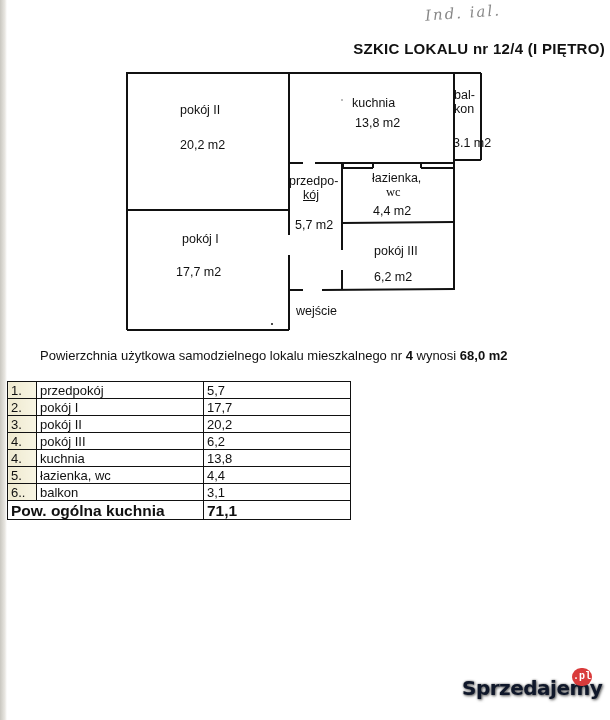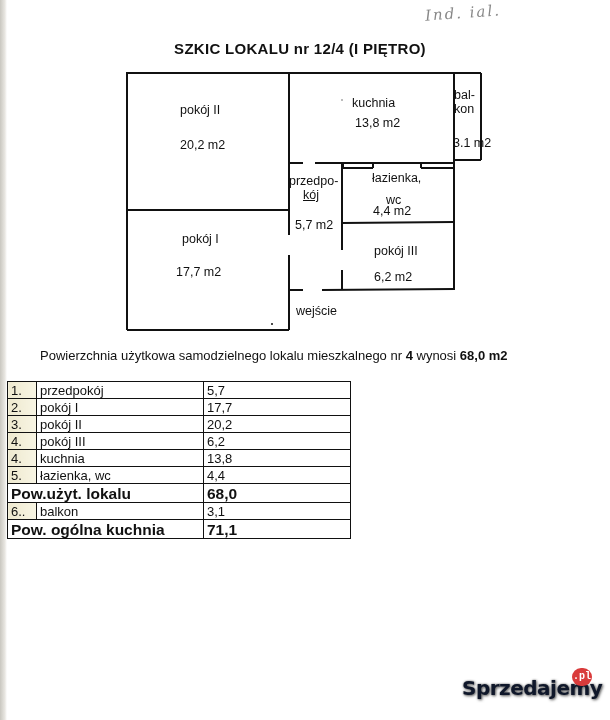--- a/index.html
+++ b/index.html
@@ -1,18 +1,18 @@
 <!DOCTYPE html>
 <html><head>
 <meta charset="utf-8">
 <style>
   html, body { margin:0; padding:0; }
   body { width:610px; height:720px; background:#fff; position:relative; overflow:hidden; font-family:"Liberation Sans", sans-serif; color:#111; }
   .leftedge { position:absolute; left:0; top:0; width:7px; height:720px; background:linear-gradient(90deg,#c9c7c0,#e9e7e2 70%,#fff); }
-  .title { position:absolute; top:40px; left:0; width:610px; text-align:center; font-weight:bold; font-size:15px; letter-spacing:0.3px; padding-left:0; }
+  .title { position:absolute; top:40px; left:0; width:610px; text-align:right; font-weight:bold; font-size:15px; letter-spacing:0.3px; padding-left:0; }
   .title span { position:relative; left:-5px; }
   .hand { position:absolute; top:4px; left:425px; font-family:"DejaVu Serif", serif; font-style:italic; font-size:15px; color:#888; letter-spacing:2px; transform:rotate(-4deg); }
   .plan { position:absolute; left:0; top:0; width:610px; height:340px; }
   .lbl { position:absolute; font-size:12.5px; color:#111; white-space:nowrap; }
   .summary { position:absolute; top:348px; left:40px; font-size:13px; white-space:nowrap; }
   .summary b { font-weight:bold; }
   table.rooms { position:absolute; left:7px; top:381px; border-collapse:collapse; font-size:13px; }
   table.rooms td { border:1.5px solid #111; padding:0 3px; height:16px; line-height:15px; }
   table.rooms .c1 { width:22px; }
   table.rooms .c2 { width:160px; }
@@ -75,21 +75,21 @@
 <div class="lbl" style="left:180px;top:138px;">20,2 m2</div>
 <div class="lbl" style="left:352px;top:96px;">kuchnia</div>
 <div class="lbl" style="left:355px;top:116px;">13,8 m2</div>
 <div class="lbl" style="left:454px;top:88px;">bal-</div>
 <div class="lbl" style="left:454px;top:102px;">kon</div>
 <div class="lbl" style="left:453px;top:136px;">3.1 m2</div>
 <div class="lbl" style="left:289px;top:174px;">przedpo-</div>
 <div class="lbl" style="left:303px;top:188px;text-decoration:underline;">kój</div>
 <div class="lbl" style="left:295px;top:218px;">5,7 m2</div>
 <div class="lbl" style="left:372px;top:171px;">łazienka,</div>
-<div class="lbl" style="left:386px;top:193px;">wc</div>
+<div class="lbl" style="left:386px;top:185px;font-family:Liberation Serif, serif;">wc</div>
 <div class="lbl" style="left:373px;top:204px;">4,4 m2</div>
 <div class="lbl" style="left:182px;top:232px;">pokój I</div>
 <div class="lbl" style="left:176px;top:265px;">17,7 m2</div>
 <div class="lbl" style="left:374px;top:244px;">pokój III</div>
 <div class="lbl" style="left:374px;top:270px;">6,2 m2</div>
 <div class="lbl" style="left:296px;top:304px;">wejście</div>
 
 <div class="summary"><span>Powierzchnia użytkowa samodzielnego lokalu mieszkalnego nr </span><b>4</b><span> wynosi </span><b>68,0 m2</b></div>
 
 <table class="rooms">
@@ -117,24 +117,20 @@
   <tr>
     <td class="c1 lpcell">4.</td>
     <td class="c2">kuchnia</td>
     <td class="c3">13,8</td>
   </tr>
   <tr>
     <td class="c1 lpcell">5.</td>
     <td class="c2">łazienka, wc</td>
     <td class="c3">4,4</td>
   </tr>
-  <tr class="tot">
-    <td colspan="2">Pow.użyt. lokalu</td>
-    <td class="c3">68,0</td>
-  </tr>
   <tr>
     <td class="c1 lpcell">6..</td>
     <td class="c2">balkon</td>
     <td class="c3">3,1</td>
   </tr>
   <tr class="tot">
     <td colspan="2">Pow. ogólna kuchnia</td>
     <td class="c3">71,1</td>
   </tr>
 </tbody>

